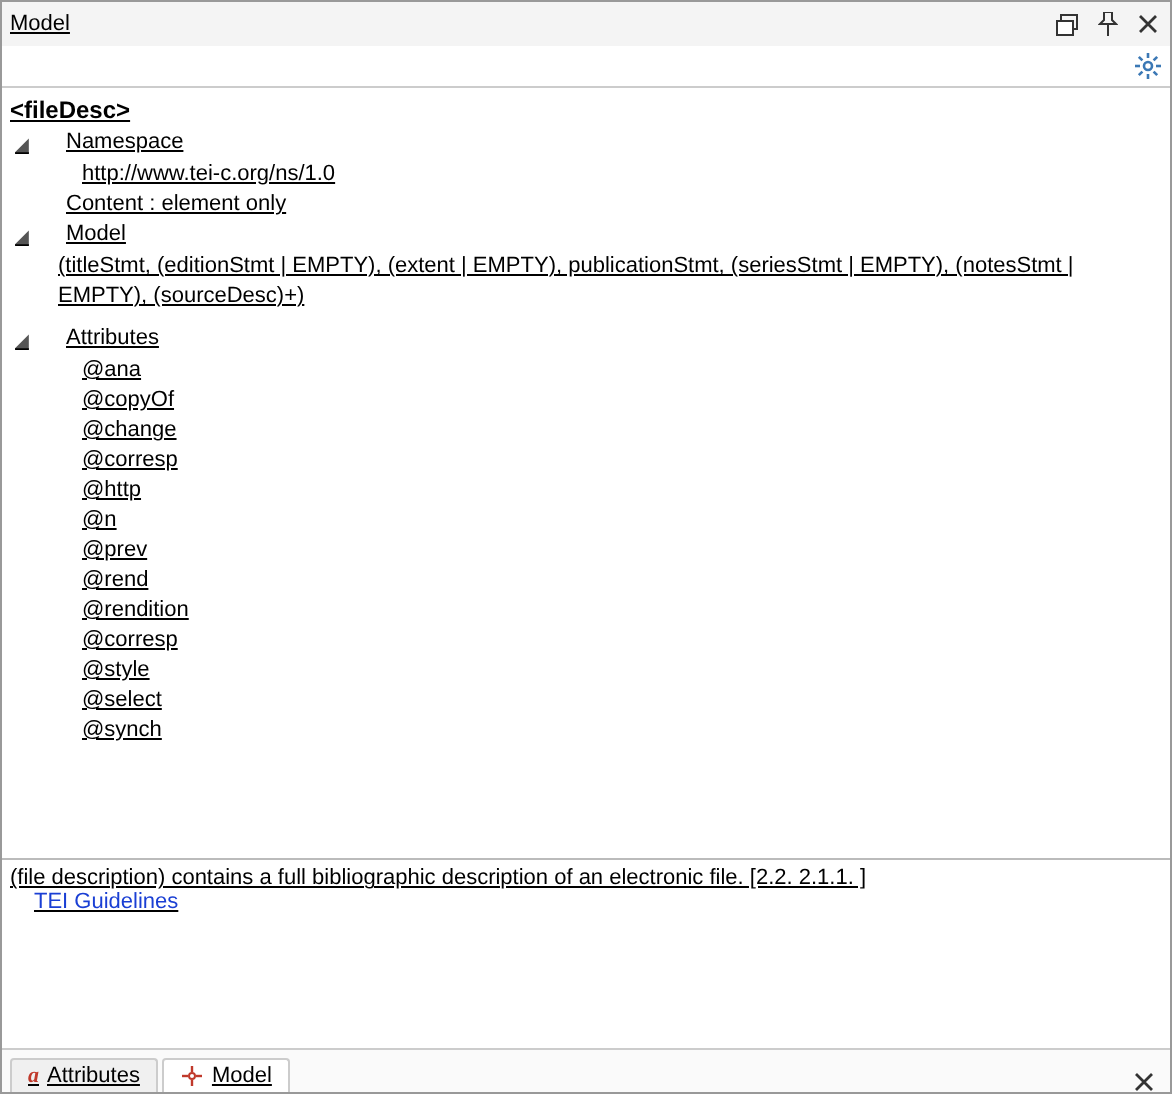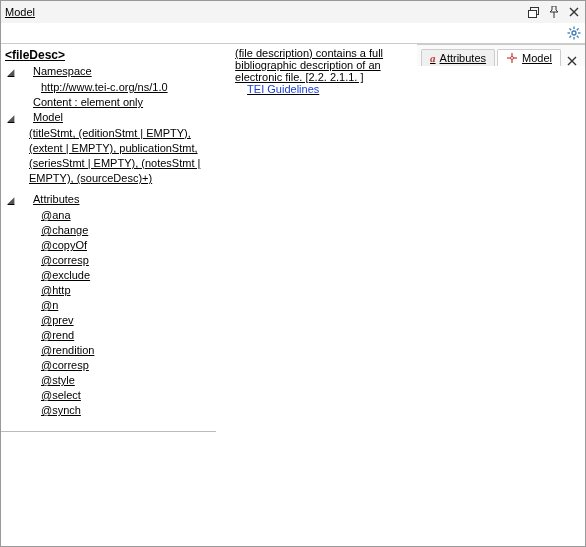--- a/index.html
+++ b/index.html
@@ -4,31 +4,31 @@
 <style>
   * { box-sizing: border-box; }
   html, body { margin: 0; padding: 0; font-family: Tahoma, Arial, sans-serif; font-size: 11px; background: #fff; color: #000; }
   .window { width: 586px; height: 547px; display: flex; flex-direction: column; border: 1px solid #999; text-decoration: underline; }
   .titlebar { height: 22px; background: #f4f4f4; display: flex; align-items: center; padding: 0 4px; }
   .titlebar .title { flex: 1; }
   .title-btns { display: flex; gap: 6px; align-items: center; }
   .title-btn { width: 14px; height: 14px; display: flex; align-items: center; justify-content: center; cursor: pointer; }
   .cog-row { height: 20px; display: flex; justify-content: flex-end; align-items: center; padding-right: 4px; }
   .cog { color: #3b78b5; font-size: 13px; cursor: pointer; }
-  .content-wrap { flex: 1; display: flex; flex-direction: row; border-top: 1px solid #ccc; min-height: 0; }
+  .content-wrap { flex: 1; display: flex; flex-direction: column; border-top: 1px solid #ccc; min-height: 0; }
   .tree-pane { height: 388px; overflow: hidden; border-bottom: 1px solid #bbb; padding: 2px 4px; position: relative; }
   .element-name { font-weight: bold; font-size: 12px; margin: 2px 0 2px 0; }
   .tree { line-height: 15px; }
   .node { white-space: nowrap; }
   .row { display: flex; align-items: flex-start; }
   .arrow { display: inline-block; width: 12px; text-align: center; color: #555; font-size: 9px; margin-top: 1px; cursor: pointer; }
   .label { display: inline-block; padding-left: 16px; }
   .children { margin-left: 36px; }
   .wrap-model { margin-left: 24px; white-space: normal; max-width: 520px; }
-  .desc-pane { padding: 3px 19px; height: 94px; font-size: 11px; }
+  .desc-pane { padding: 3px 4px; height: 94px; font-size: 11px; }
   .desc-text {}
   .link { color: #1a3fd4; cursor: pointer; margin-left: 12px; }
   .tabbar { height: 22px; border-top: 1px solid #ccc; display: flex; align-items: flex-end; padding: 0 4px; background: #fafafa; }
   .tab { display: flex; align-items: center; gap: 4px; padding: 2px 8px; border: 1px solid #ccc; border-bottom: none; background: #f0f0f0; margin-right: 2px; cursor: pointer; border-radius: 2px 2px 0 0; font-size: 11px; }
   .tab.active { background: #fff; }
   .tab-icon { font-style: italic; font-family: Georgia, serif; }
   .tab-attr-icon { color: #c0392b; font-weight: bold; }
   .tab-model-icon { color: #c0392b; font-size: 12px; }
   .tab-close { margin-left: auto; font-size: 13px; cursor: pointer; padding: 0 4px; }
   svg { display: block; }
@@ -111,24 +111,23 @@
 
         <div style="height:6px"></div>
 
         <div class="node">
           <div class="row">
             <span class="arrow">◢</span>
             <span class="label">Attributes</span>
           </div>
           <div class="children" id="attr-list">
               <div>@ana</div>
+              <div>@copyOf</div>
               <div>@change</div>
-              <div>@copyOf</div>
               <div>@corresp</div>
-              <div>@exclude</div>
               <div>@http</div>
               <div>@n</div>
               <div>@prev</div>
               <div>@rend</div>
               <div>@rendition</div>
               <div>@corresp</div>
               <div>@style</div>
               <div>@select</div>
               <div>@synch</div>
             </div>

